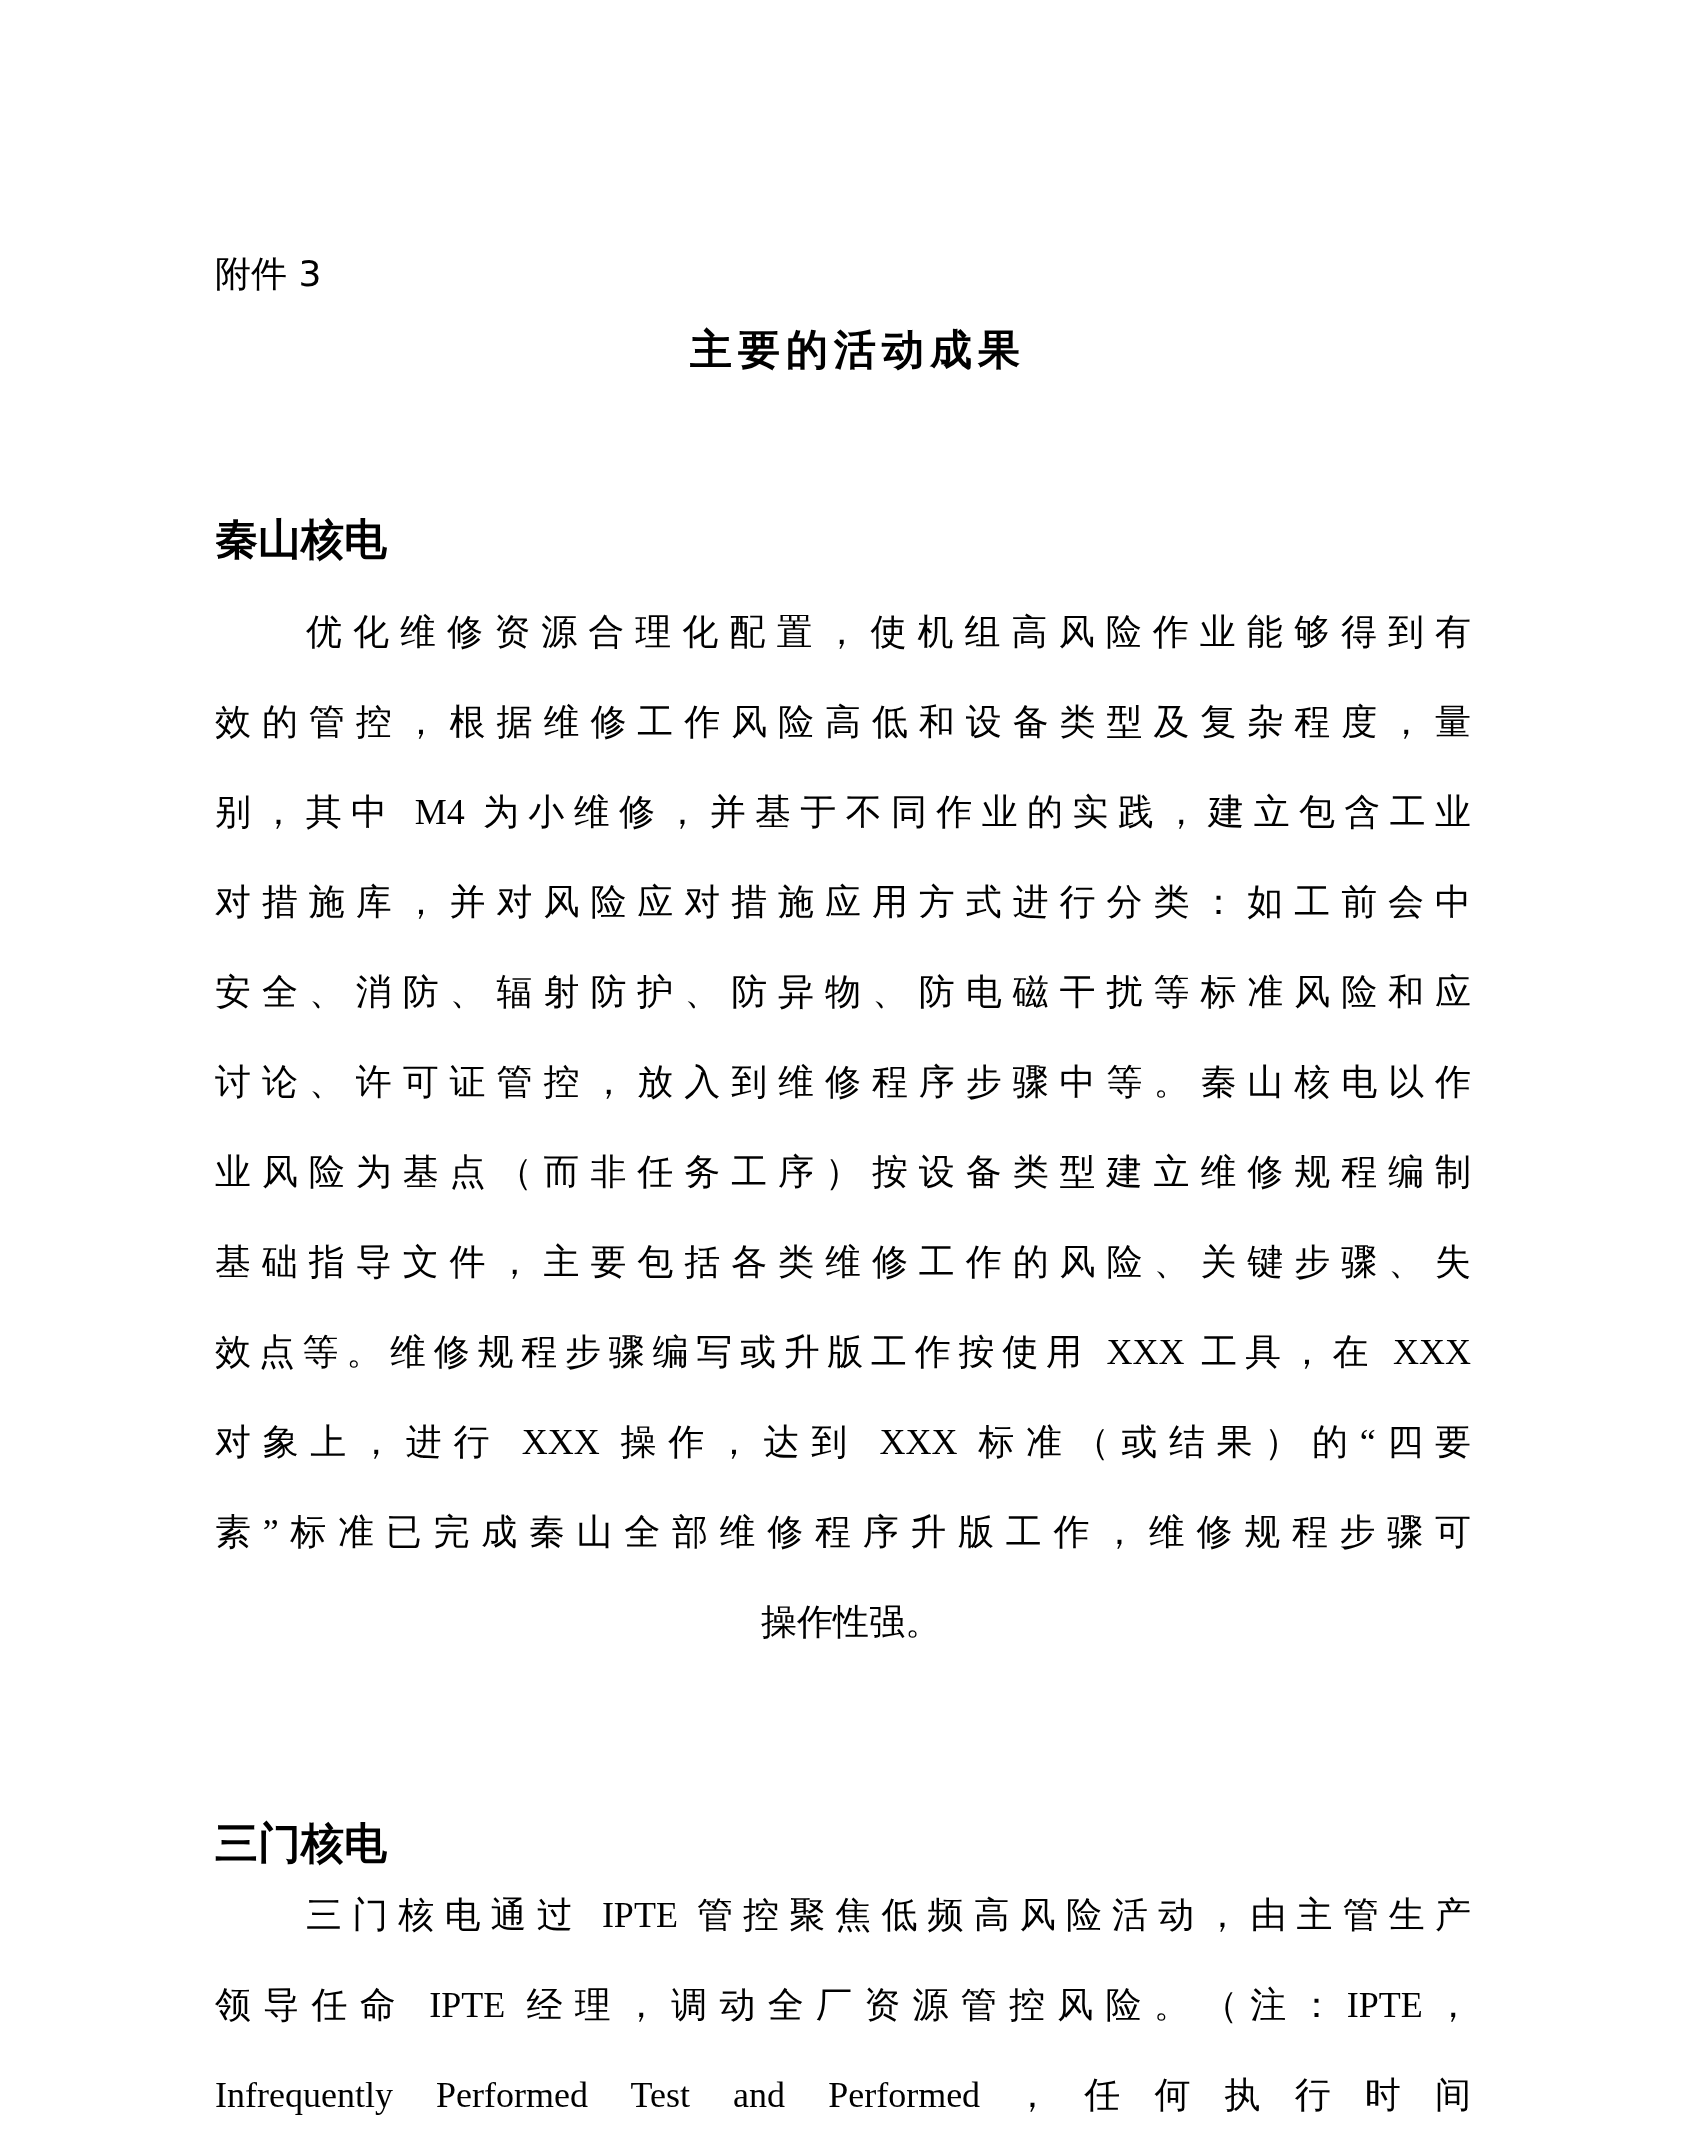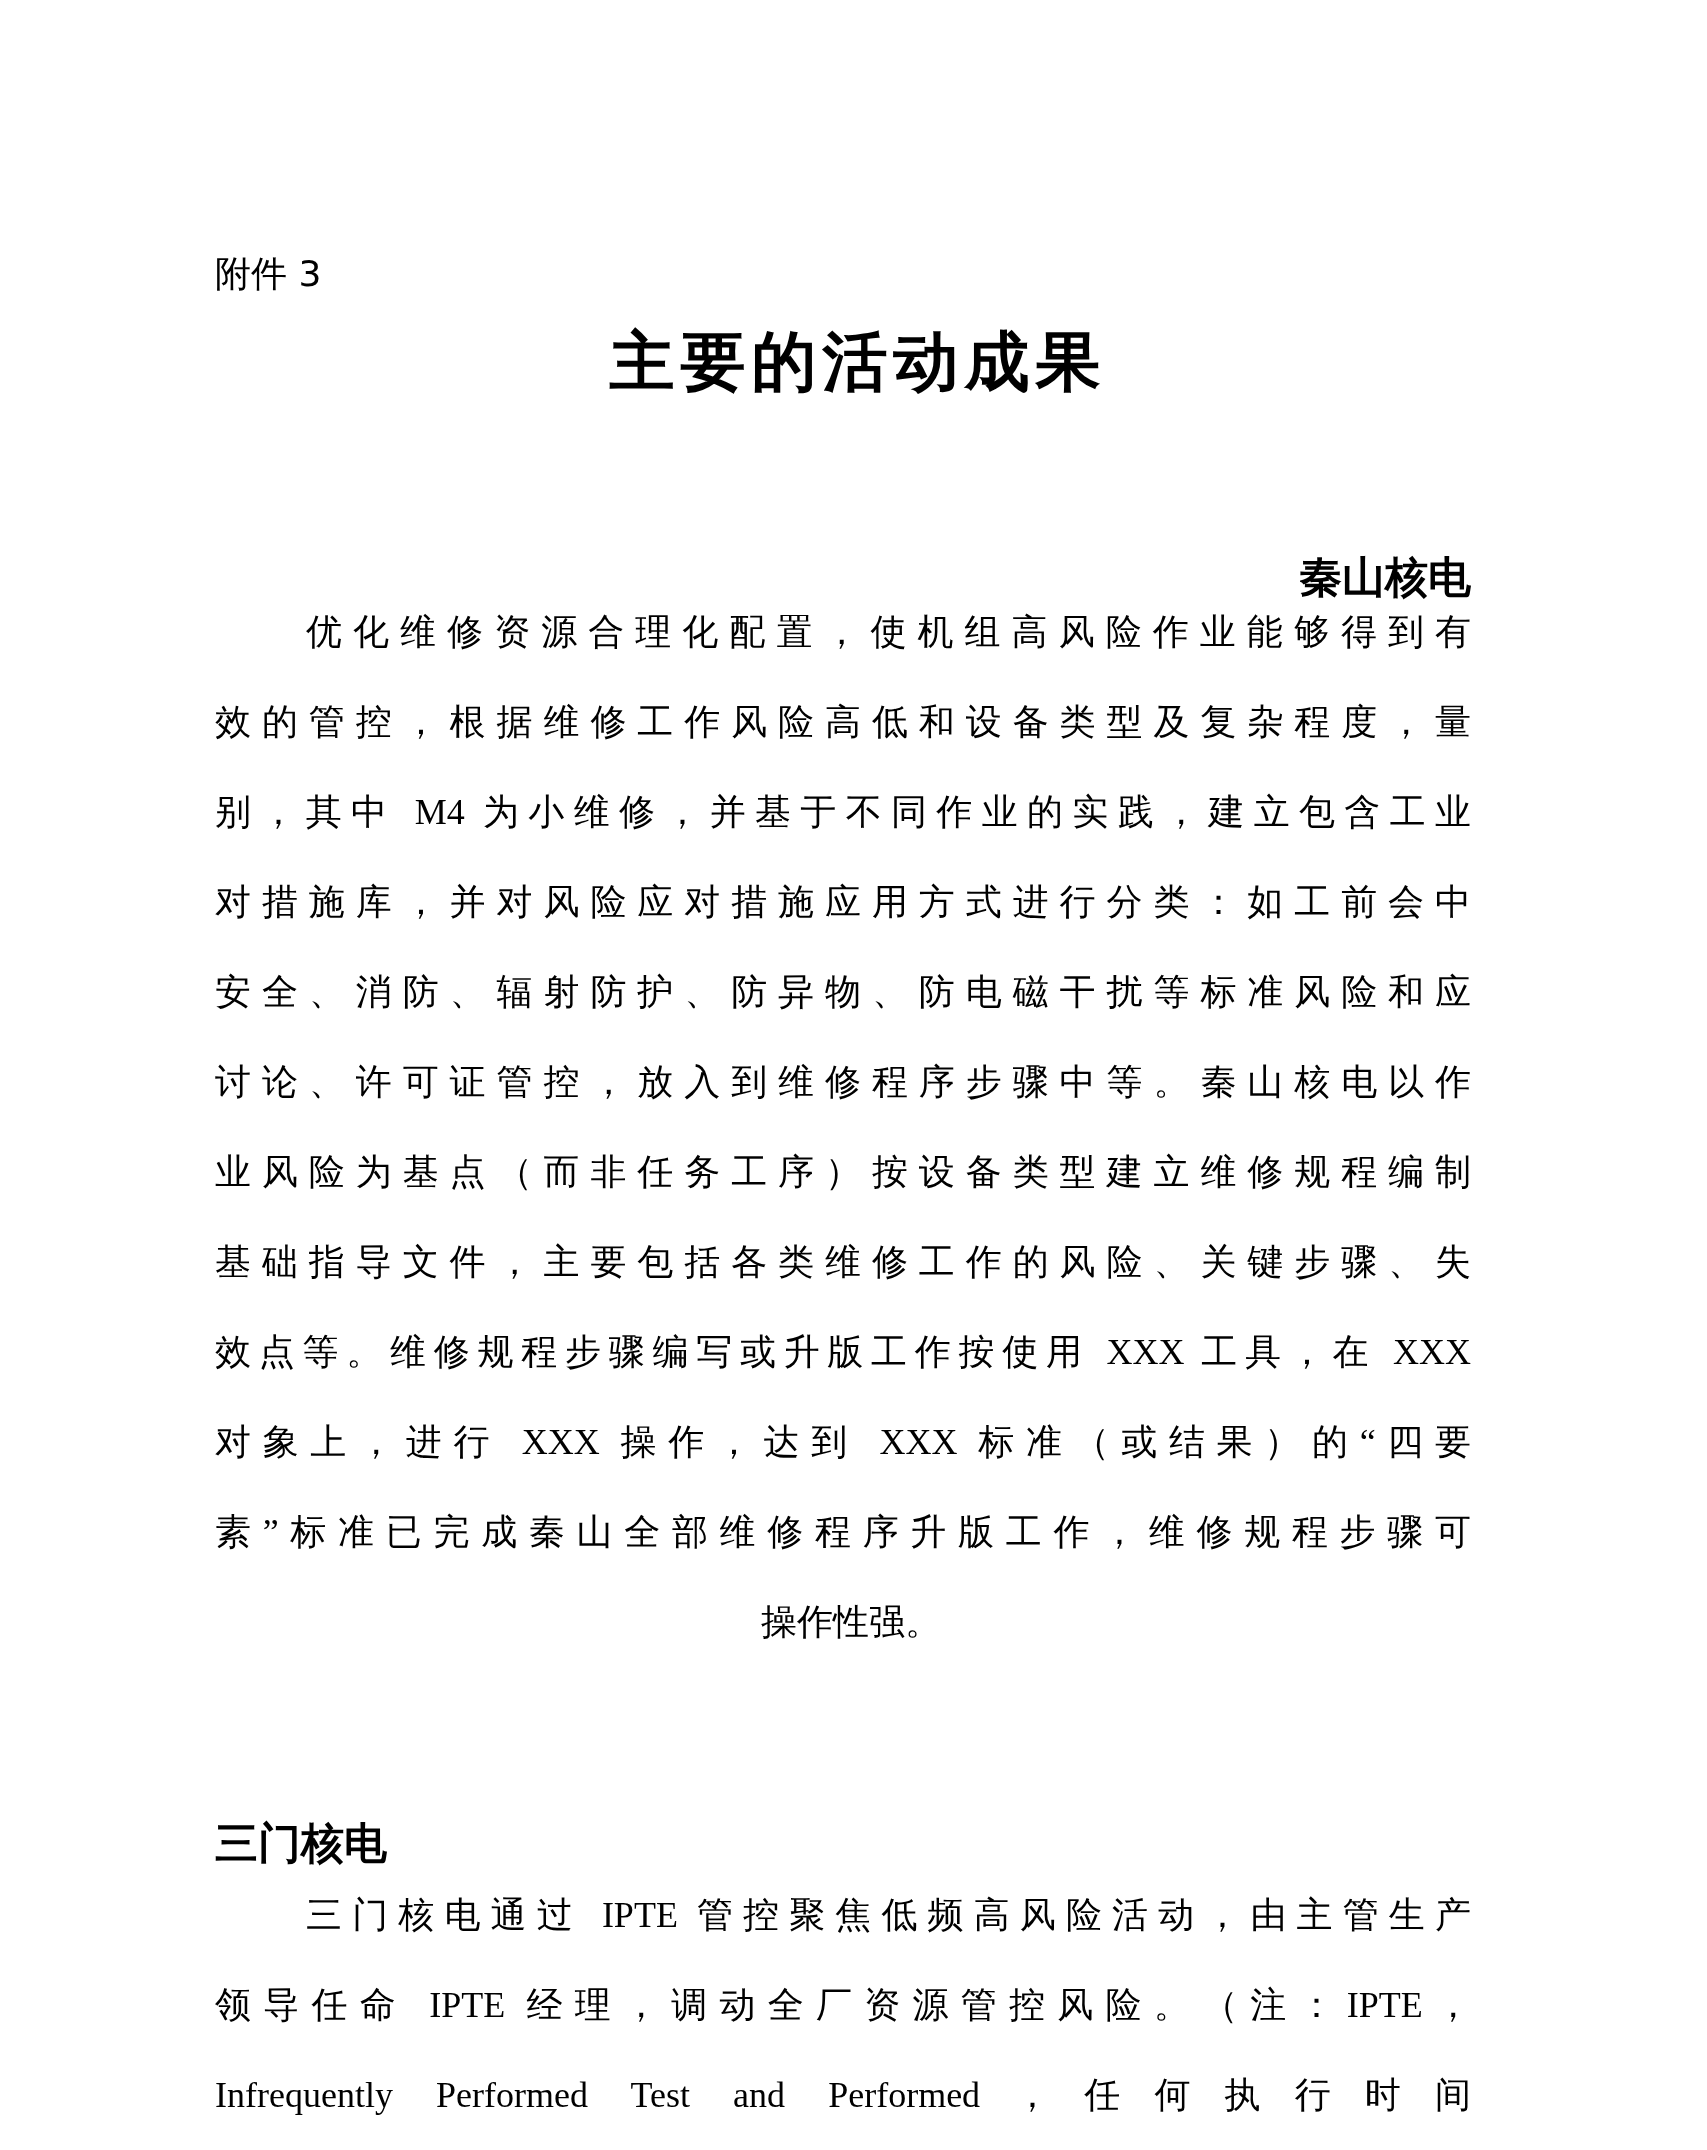--- a/index.html
+++ b/index.html
@@ -27,36 +27,36 @@
   }
   .doc-title {
     position: absolute;
     left: 215px;
     top: 328px;
     width: 1226px;
     padding-left: 30px;
     text-align: center;
     font-family: "Liberation Serif", "DejaVu Serif", serif;
     font-weight: 700;
-    font-size: 65px;
+    font-size: 42px;
     line-height: 1.05;
     letter-spacing: 6px;
     white-space: nowrap;
   }
   .sec-heading {
     position: absolute;
     left: 215px;
     width: 1256px;
     font-family: "Liberation Serif", "DejaVu Serif", serif;
     font-weight: 700;
     font-size: 43px;
     line-height: 1;
     white-space: nowrap;
   }
-  .heading-1 { top: 556px; text-align: right; }
+  .heading-1 { top: 518px; }
   .heading-2 { top: 1822px; }
   .para {
     position: absolute;
     left: 215px;
     width: 1256px;
     font-size: 36px;
     line-height: 90px;
   }
   .para-1 { top: 587px; }
   .para-2 { top: 1870px; }

